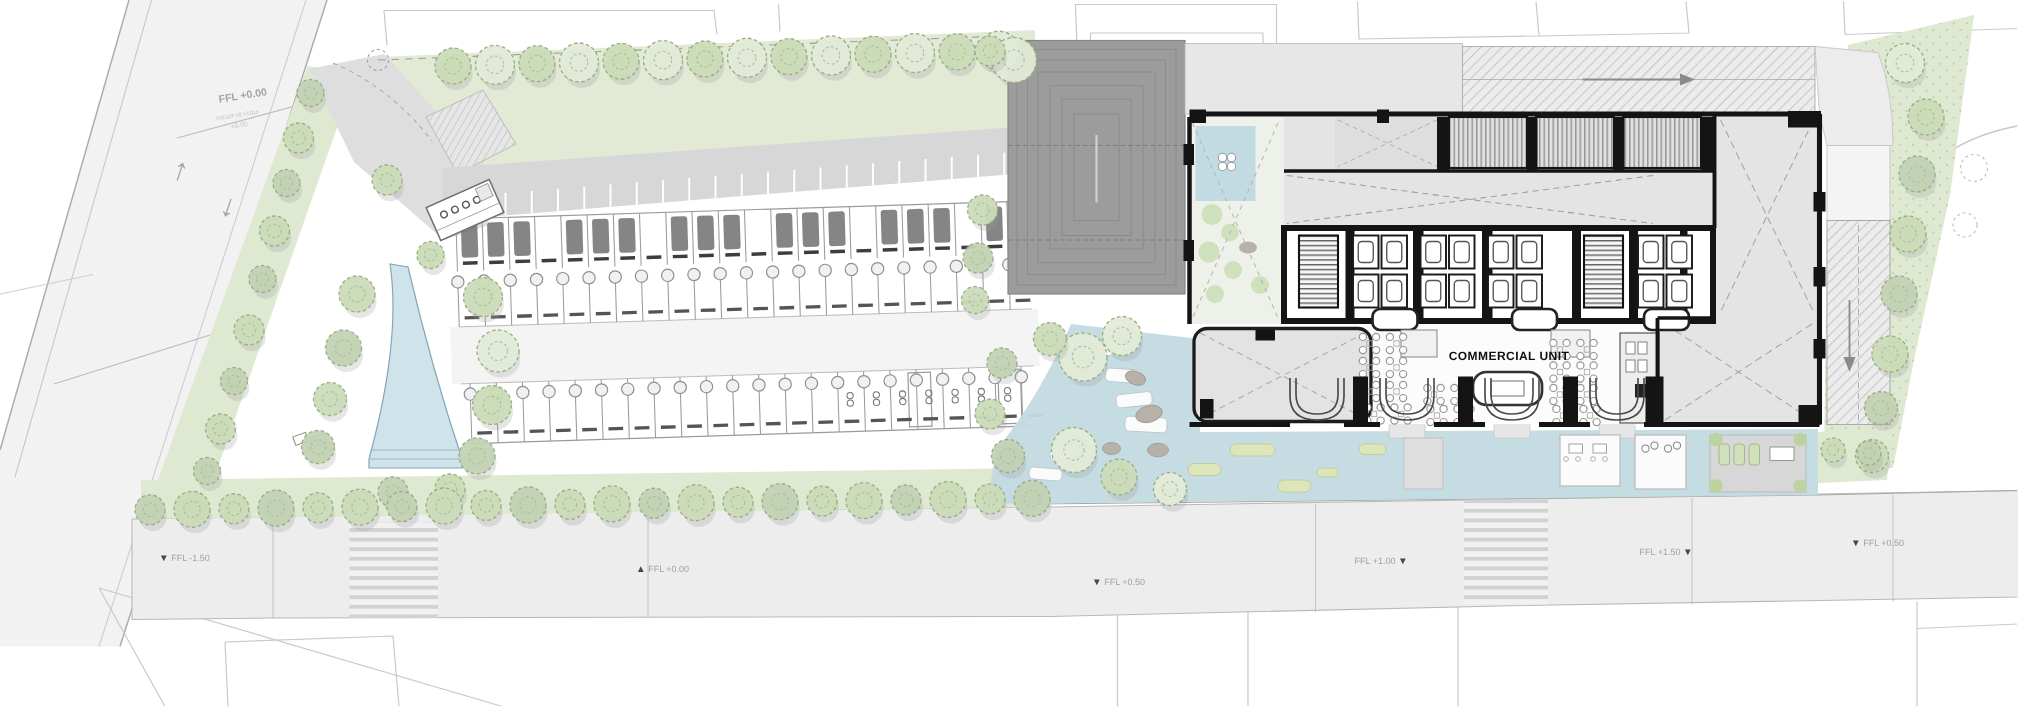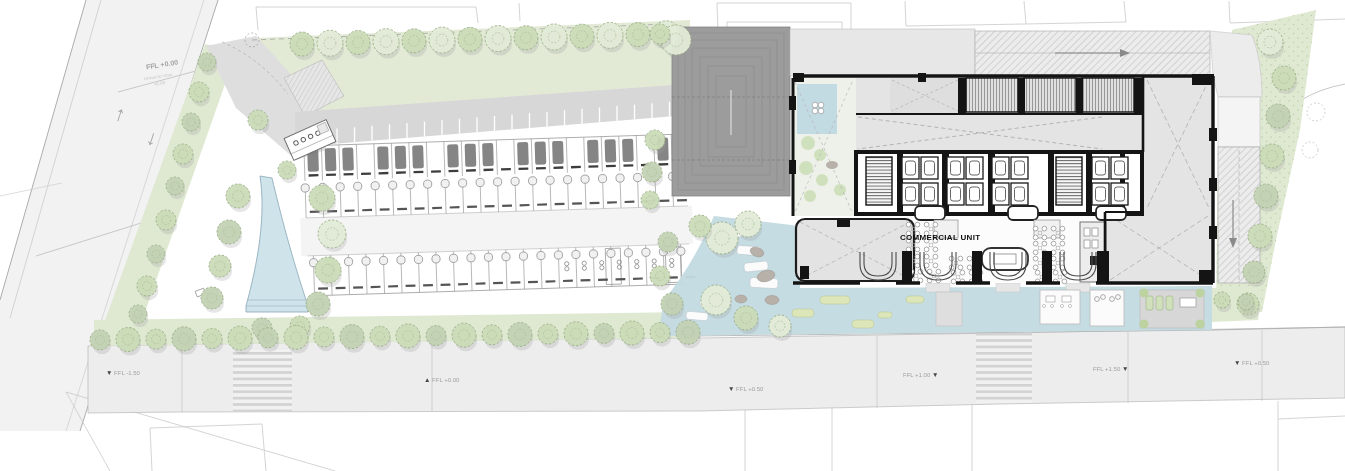--- a/index.html
+++ b/index.html
@@ -4,21 +4,21 @@
 <style>
   html,body{margin:0;padding:0;background:#ffffff;}
   .stage{position:relative;width:1345px;height:471px;background:#fff;overflow:hidden;
          font-family:"Liberation Sans",sans-serif;}
   .stage svg{position:absolute;left:0;top:0;}
   .lbl{position:absolute;white-space:nowrap;pointer-events:none;}
   #lbl-road-ffl{left:116px;top:61px;width:92px;text-align:center;font-size:7px;font-weight:600;
                 color:#a3a3a3;transform:rotate(-9deg);}
   #lbl-road-note{left:101px;top:74px;width:116px;text-align:center;font-size:4.6px;
                  color:#c4c4c4;line-height:1.45;transform:rotate(-9deg);}
-  #lbl-commercial{left:900px;top:233px;width:116px;text-align:left;font-size:8px;font-weight:800;
+  #lbl-commercial{left:948px;top:233px;width:116px;text-align:center;font-size:8px;font-weight:800;
                   letter-spacing:.3px;color:#0f0f0f;}
   .lvl{font-size:6px;color:#a2a2a2;}
   .tri{font-size:6.5px;color:#474747;}
   #lvl-1{left:106px;top:369px;} #lvl-2{left:424px;top:376px;} #lvl-3{left:728px;top:385px;}
   #lvl-4{left:903px;top:371px;} #lvl-5{left:1093px;top:365px;} #lvl-6{left:1234px;top:359px;}
   .arr{position:absolute;font-size:21px;font-weight:300;color:#a6a6a6;transform:rotate(18deg);}
   #arr-up{left:115px;top:102px;} #arr-dn{left:147px;top:126px;}
 </style>
 </head>
 <body>

